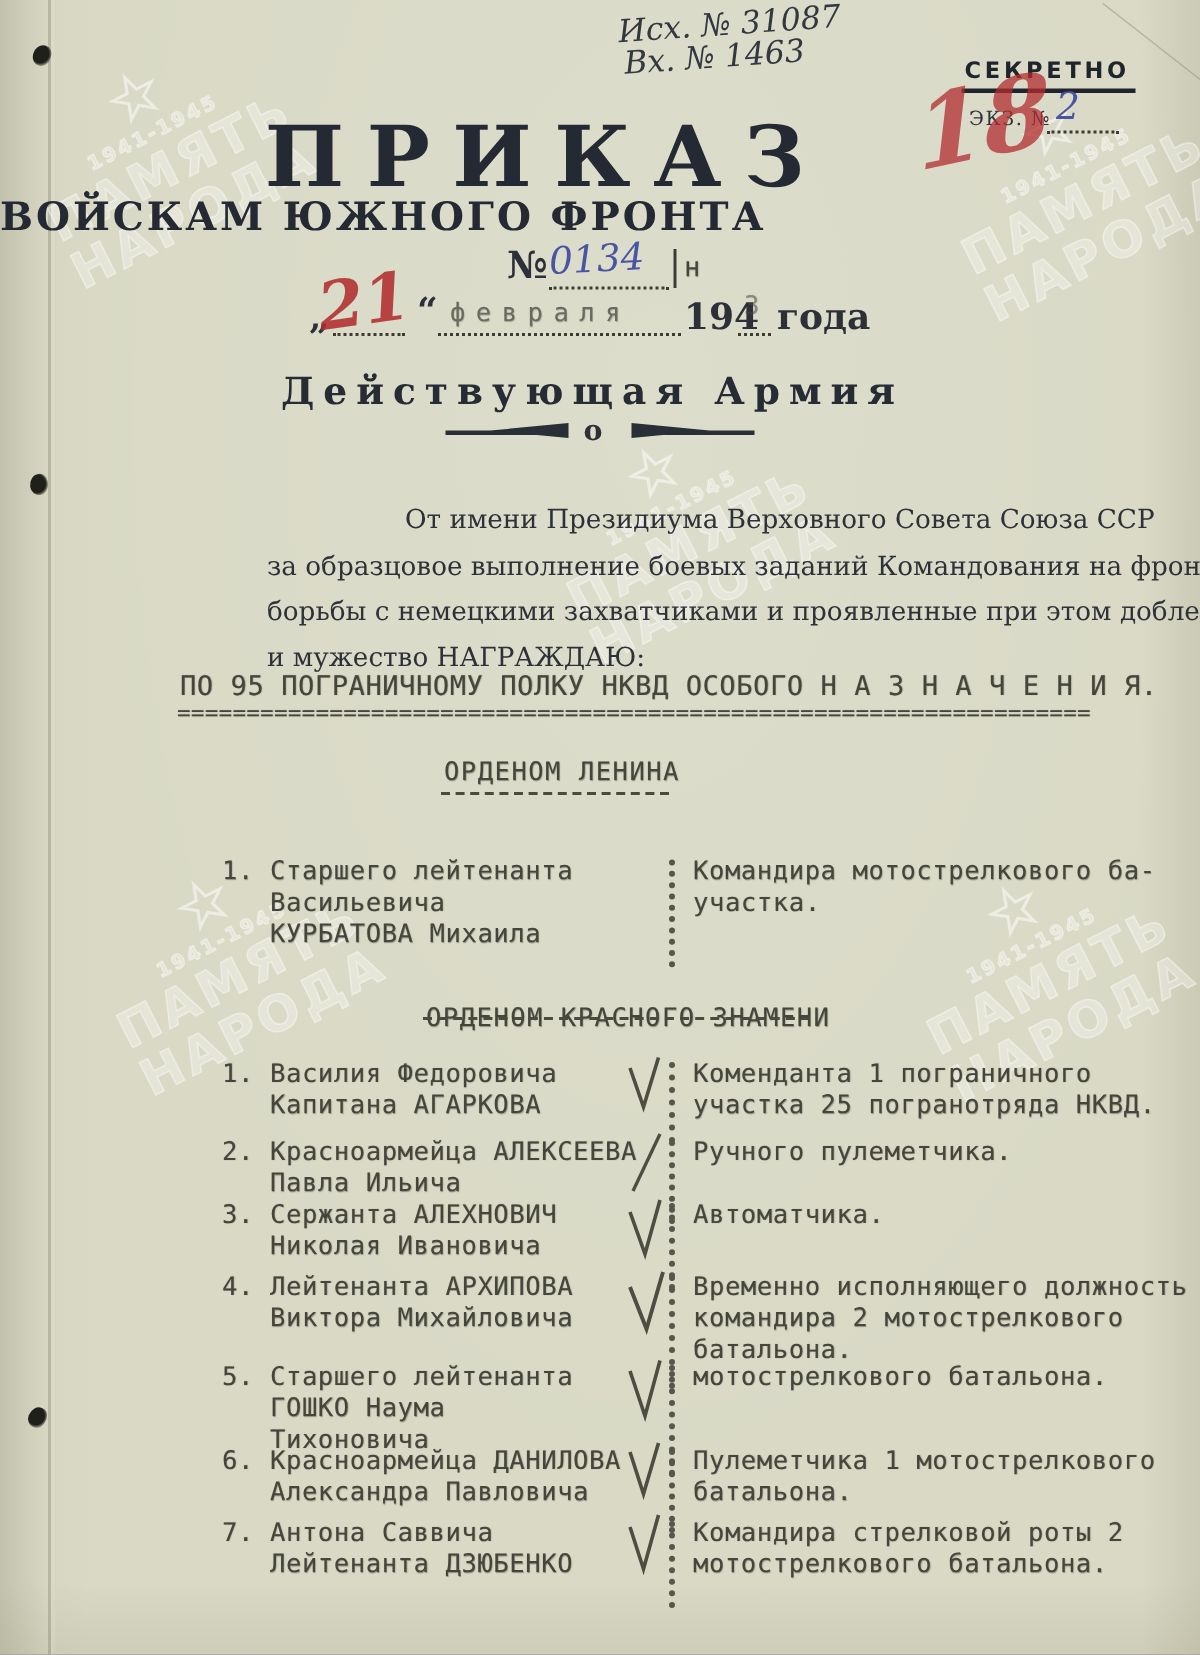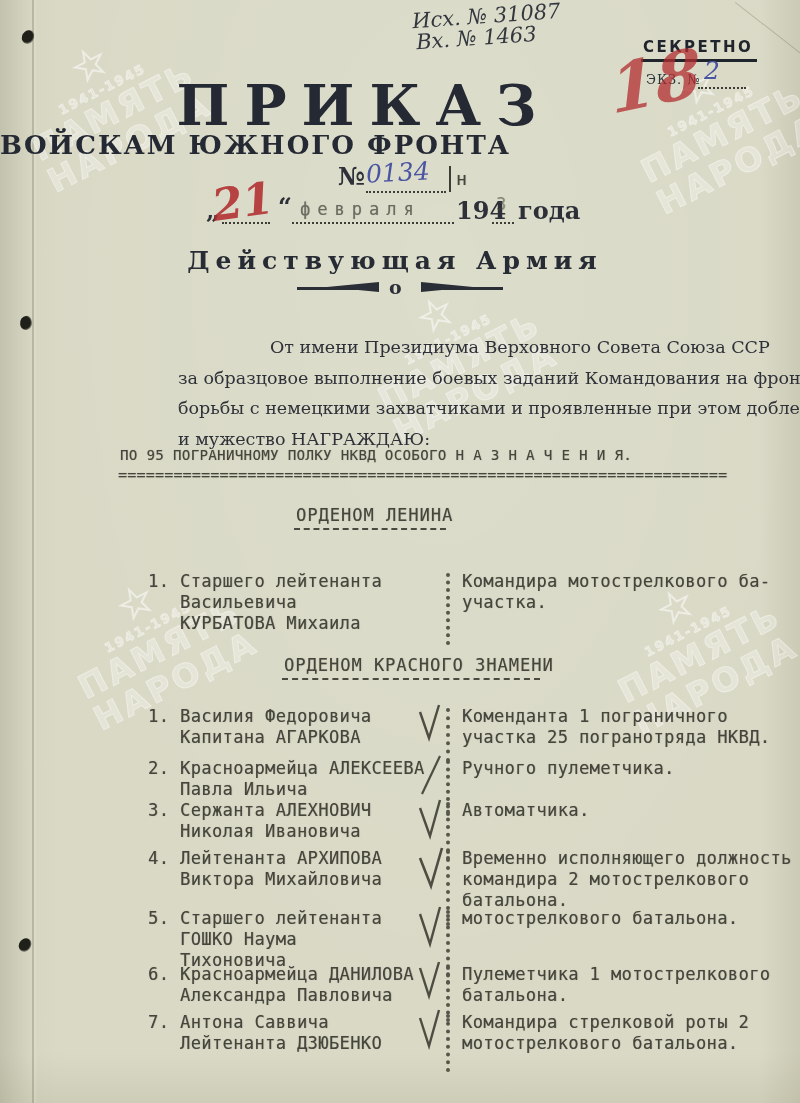--- a/index.html
+++ b/index.html
@@ -136,41 +136,41 @@
     </div>
   </div>
 
   <div class="abs" style="left:178px;top:332px;">
     <div class="pline pjust" style="padding-left:92px;width:478px;">От имени Президиума Верховного Совета Союза ССР</div>
     <div class="pline pjust">за образцовое выполнение боевых заданий Командования на фронте</div>
     <div class="pline pjust">борьбы с немецкими захватчиками и проявленные при этом доблесть</div>
     <div class="pline">и мужество НАГРАЖДАЮ:</div>
   </div>
 
-  <div class="abs mono" style="left:120px;top:447px;font-size:14px;">ПО 95 ПОГРАНИЧНОМУ ПОЛКУ НКВД ОСОБОГО  Н А З Н А Ч Е Н И Я.</div>
+  <div class="abs mono" style="left:120px;top:447px;font-size:18px;">ПО 95 ПОГРАНИЧНОМУ ПОЛКУ НКВД ОСОБОГО  Н А З Н А Ч Е Н И Я.</div>
   <div class="abs mono" style="left:118px;top:466px;font-size:15px;letter-spacing:0.2px;transform:scaleY(0.95);">==================================================================</div>
 
   <div class="abs mono" style="left:296px;top:505px;font-size:17px;letter-spacing:1px;">ОРДЕНОМ ЛЕНИНА</div>
   <div class="abs dashed-u" style="left:294px;top:527px;width:152px;"></div>
 
   <div class="entry" style="top:571px;">
     <div class="num mono">1.</div>
     <div class="nm mono">
       <div>Старшего лейтенанта</div>
       <div>Васильевича</div>
       <div>КУРБАТОВА Михаила</div>
     </div>
     <div class="sep" style="height:72px;"></div>
     <div class="duty mono">
       <div>Командира мотострелкового ба-</div>
       <div>участка.</div>
     </div>
   </div>
 
-  <div class="abs mono" style="left:284px;top:655px;font-size:17px;letter-spacing:1px;">ОРДЕНОМ КРАСНОГО ЗНАМЕНИ</div>
+  <div class="abs mono" style="left:284px;top:669px;font-size:17px;letter-spacing:1px;">ОРДЕНОМ КРАСНОГО ЗНАМЕНИ</div>
   <div class="abs dashed-u" style="left:282px;top:677px;width:258px;"></div>
 
   <div class="entry" style="top:706px;">
     <div class="num mono">1.</div>
     <div class="nm mono">
       <div>Василия Федоровича</div>
       <div>Капитана АГАРКОВА</div>
     </div>
     <div class="sep" style="height:54px;"></div>
     <svg class="check" width="26" height="40">

